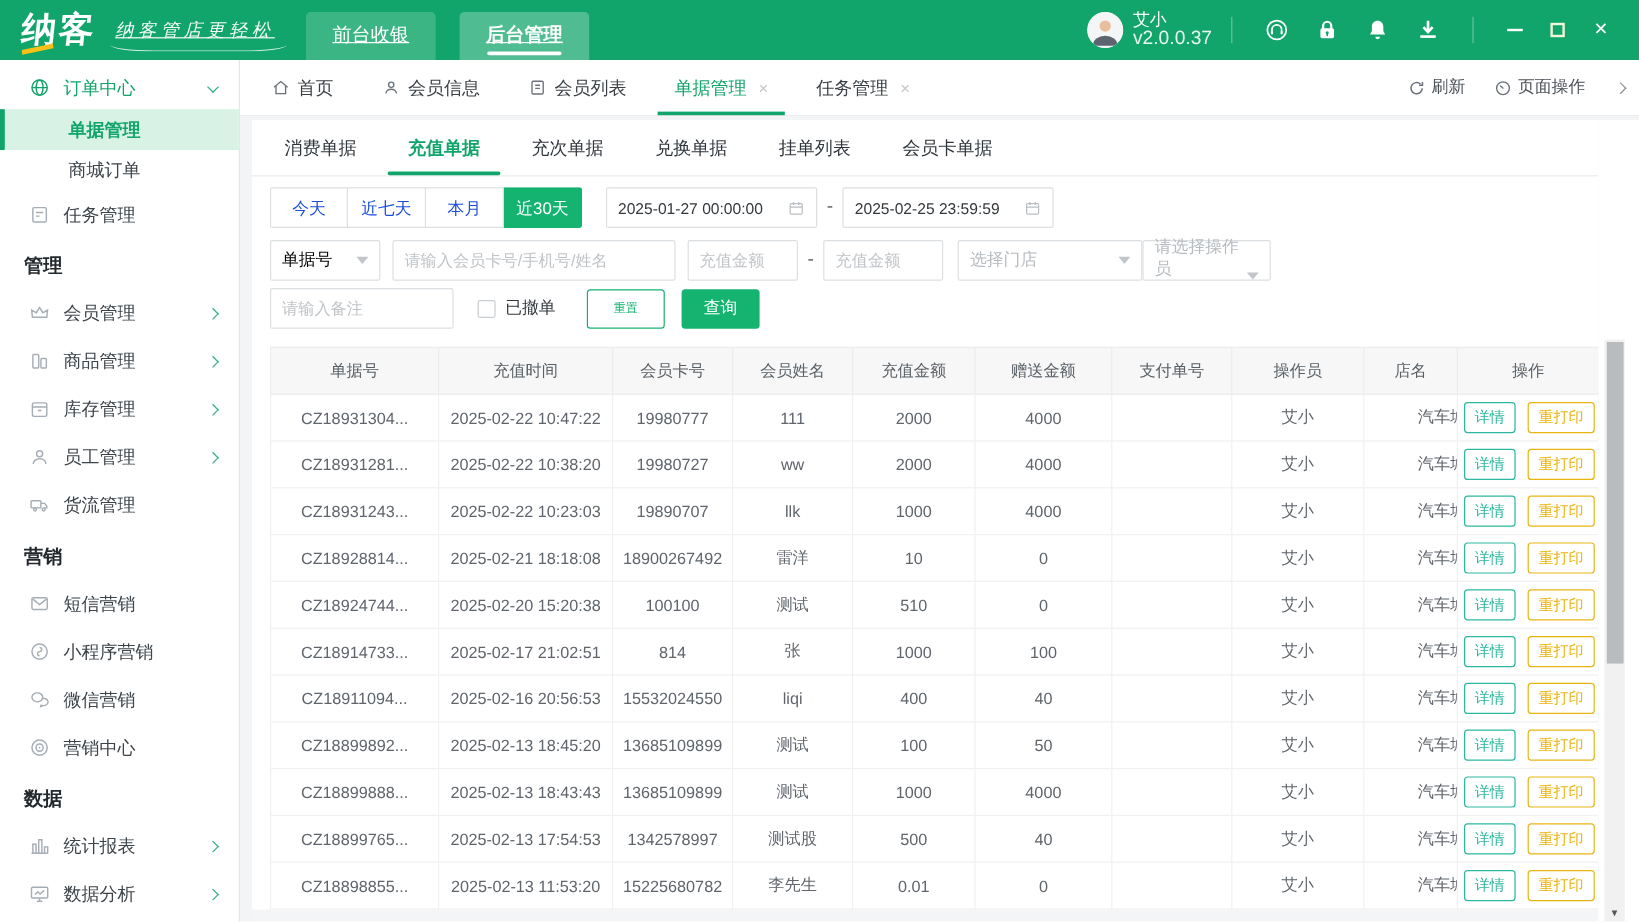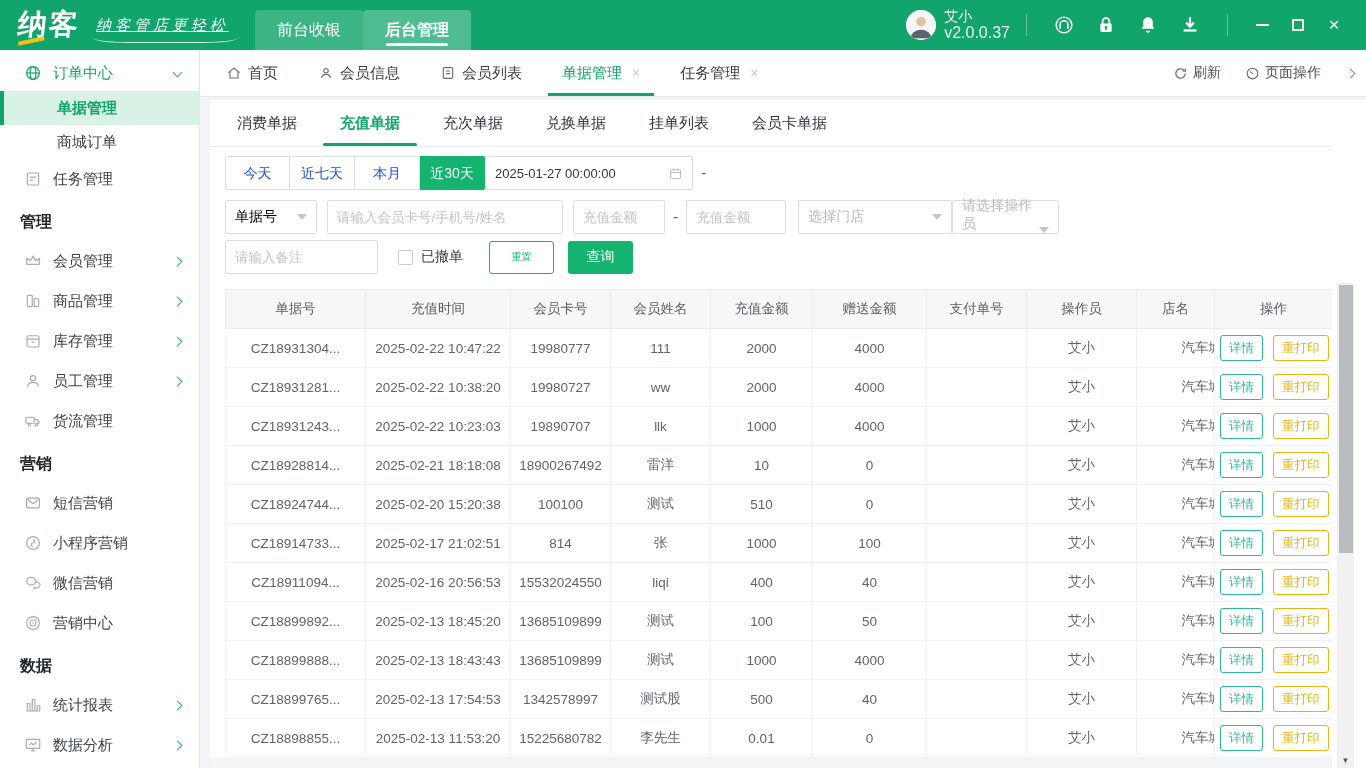--- a/index.html
+++ b/index.html
@@ -5,21 +5,21 @@
   * { box-sizing: border-box; margin: 0; padding: 0; }
   html,body { width:1366px; height:768px; overflow:hidden; background:#fff;
     font-family:"Liberation Sans","DejaVu Sans",sans-serif; }
 
   
   .topbar { height:50px; background:#12a56b; display:flex; align-items:center; color:#fff; position:relative; }
   .logo { font-size:29px; font-weight:bold; margin-left:18px; letter-spacing:2px; transform:skewX(-6deg); position:relative; }
   .logo::after { content:""; position:absolute; left:2px; bottom:2px; width:26px; height:4px; background:#f5c118; transform:rotate(-12deg); }
   .slogan { font-size:15px; font-style:italic; margin-left:16px; letter-spacing:4px; position:relative; opacity:.96;text-decoration:underline; }
   .slogan::after { content:""; position:absolute; left:-4px; right:-10px; bottom:-8px; height:10px; border-bottom:1.5px solid rgba(255,255,255,.85); border-radius:50%/100%; }
-  .topnav { display:flex; align-self:flex-end; margin-left:26px; gap:0; }
+  .topnav { display:flex; align-self:flex-end; margin-left:26px; gap:20px;text-decoration:underline; }
   .topnav-btn { height:40px; line-height:40px; padding:0 22px; background:rgba(255,255,255,.18); border-radius:4px 4px 0 0; font-size:16px; position:relative; cursor:pointer; }
   .topnav-btn.active { background:rgba(255,255,255,.26); font-weight:bold; }
   .topnav-btn.active::after { content:""; position:absolute; left:50%; transform:translateX(-50%); bottom:4px; width:62px; height:3px; background:#fff; border-radius:2px; }
   .topbar-right { margin-left:auto; display:flex; align-items:center; margin-right:14px; }
   .avatar { width:30px; height:30px; border-radius:50%; overflow:hidden; background:#f3f5f6; }
   .userbox { margin-left:8px; line-height:1.15; }
   .user-name { font-size:14px; }
   .user-ver { font-size:16px; opacity:.9; }
   .tdivider { width:1px; height:22px; background:rgba(255,255,255,.35); margin:0 16px; }
   .ticon { width:22px; height:22px; margin:0 10px; cursor:pointer; display:block; }
@@ -340,28 +340,35 @@
         </div>
 
         <div class="filters">
           <div class="frow frow1">
             <div class="fseg">
               <div class="seg">今天</div>
               <div class="seg">近七天</div>
               <div class="seg">本月</div>
               <div class="seg active">近30天</div>
             </div>
-            <div class="finput" style="width:208px;margin-left:0;">
+            <div class="finput" style="width:176px;margin-left:20px;">
               <span>2025-01-27 00:00:00</span>
               <svg viewBox="0 0 24 24" fill="none" stroke="currentColor" stroke-width="1.6">
                 <rect x="4" y="6" width="16" height="14" rx="1.5"></rect>
                   <path d="M4 10.5 h16 M8.5 3.8 v4 M15.5 3.8 v4"></path>
               </svg>
             </div>
             <span class="fdash">-</span>
+            <div class="finput" style="width:176px;">
+              <span>2025-02-25 23:59:59</span>
+              <svg viewBox="0 0 24 24" fill="none" stroke="currentColor" stroke-width="1.6">
+                <rect x="4" y="6" width="16" height="14" rx="1.5"></rect>
+                  <path d="M4 10.5 h16 M8.5 3.8 v4 M15.5 3.8 v4"></path>
+              </svg>
+            </div>
           </div>
 
           <div class="frow frow2">
             <div class="fselect" style="width:92px;">
               <span>单据号</span>
               <span class="caret"></span>
             </div>
             <input class="fi" style="width: 236px; margin-left: 10px;" placeholder="请输入会员卡号/手机号/姓名">
             <input class="fi" style="width: 92px; margin-left: 10px;" placeholder="充值金额">
             <span class="fdash">-</span>

